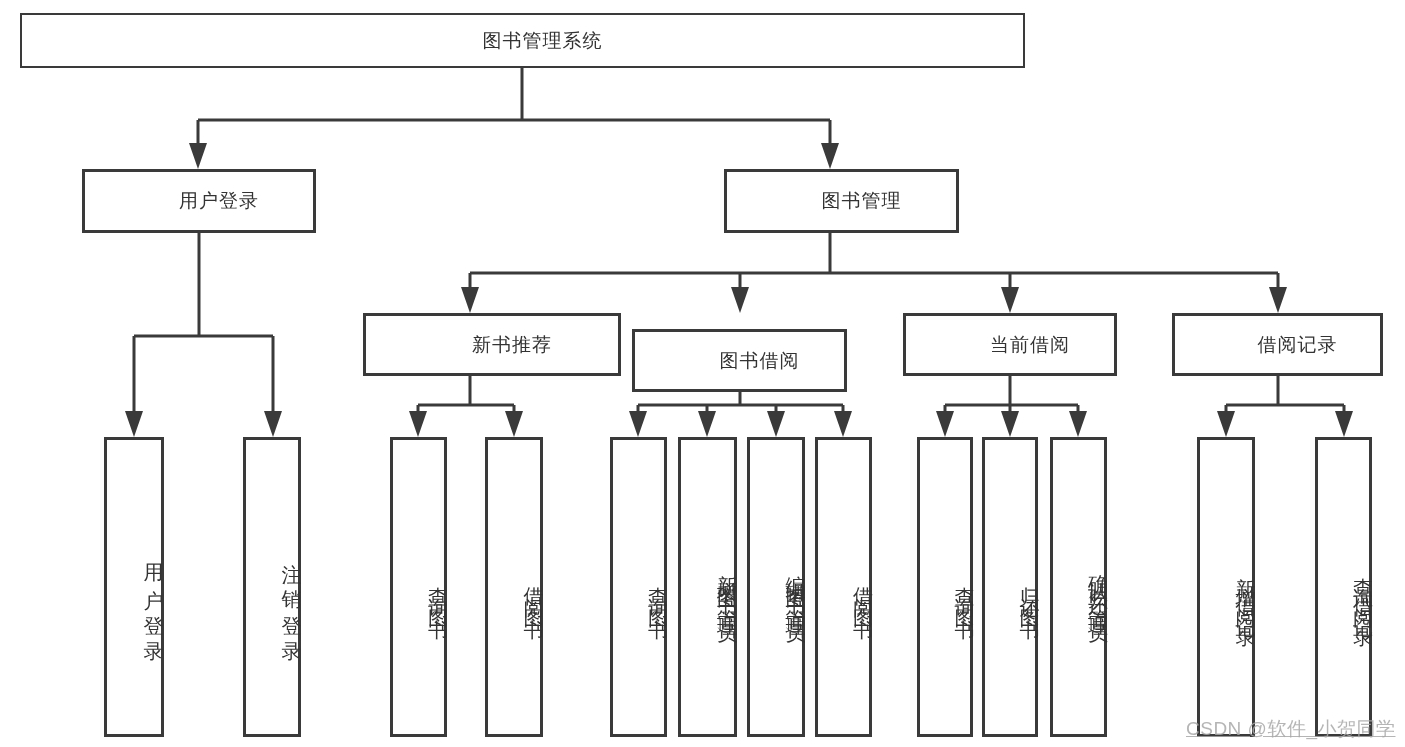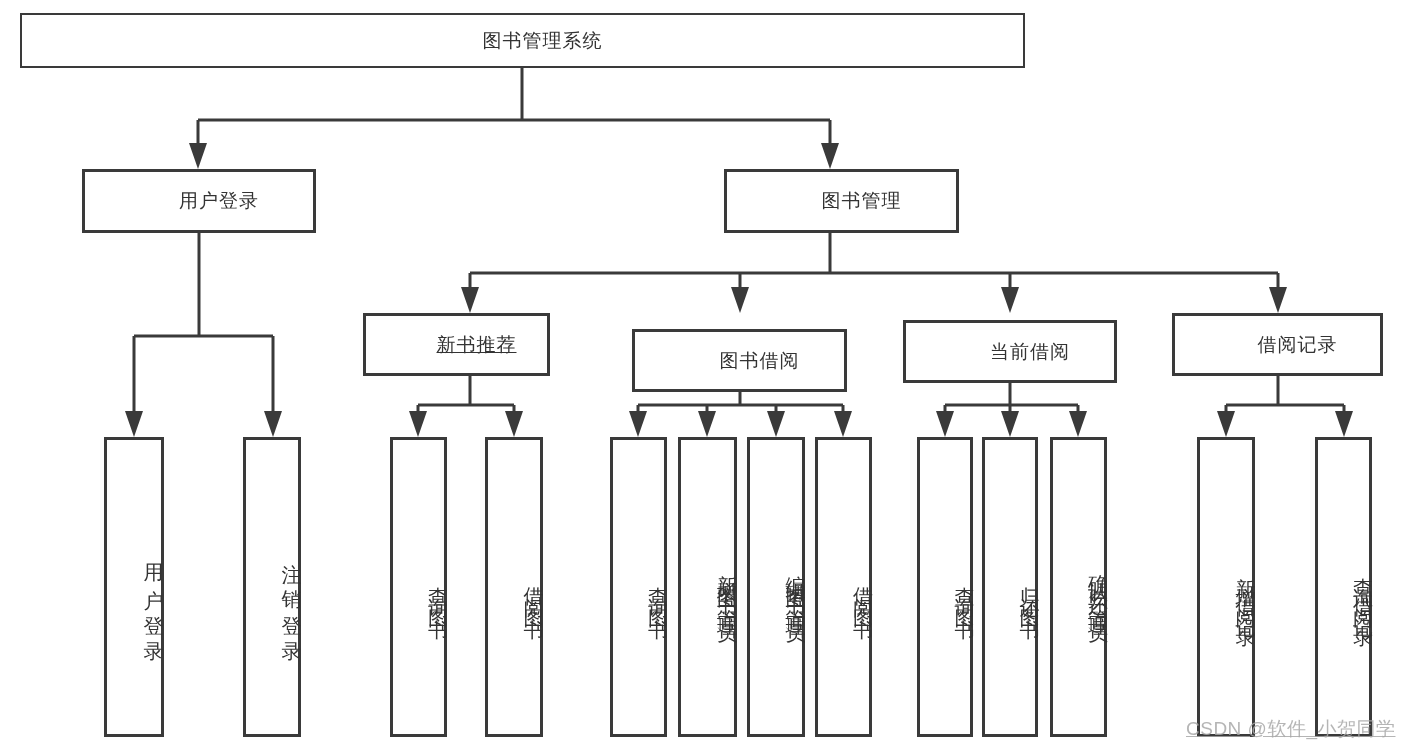--- a/index.html
+++ b/index.html
@@ -98,27 +98,27 @@
     <span>图书管理系统</span>
   </div>
 
   <div class="node" style="left:82px; top:169px; width:234px; height:64px;">
     <span>用户登录</span>
   </div>
   <div class="node" style="left:712px; top:169px; width:235px; height:64px;margin-left:12px;">
     <span>图书管理</span>
   </div>
 
-  <div class="node" style="left:363px; top:313px; width:187px; height:63px;text-decoration:underline;">
+  <div class="node" style="left:363px; top:313px; width:258px; height:63px;">
     <span>新书推荐</span>
   </div>
   <div class="node" style="left:632px; top:329px; width:215px; height:63px;">
     <span>图书借阅</span>
   </div>
-  <div class="node" style="left:903px; top:320px; width:214px; height:63px;align-items:center;">
+  <div class="node" style="left:903px; top:313px; width:214px; height:63px;align-items:center;">
     <span>当前借阅</span>
   </div>
   <div class="node" style="left:1172px; top:313px; width:211px; height:63px;">
     <span>借阅记录</span>
   </div>
 
   <div class="node leaf" style="left:104px; top:437px; width:60px; height:300px;">
     <span class="vtext sp-wide">用户登录</span>
   </div>
   <div class="node leaf" style="left:243px; top:437px; width:58px; height:300px;">

